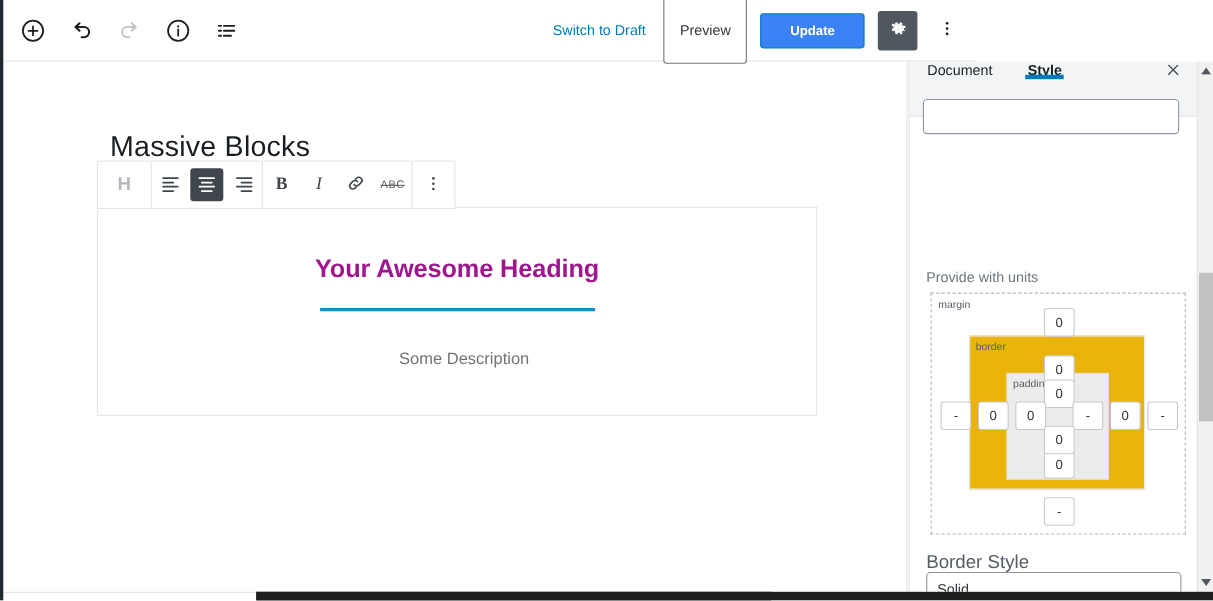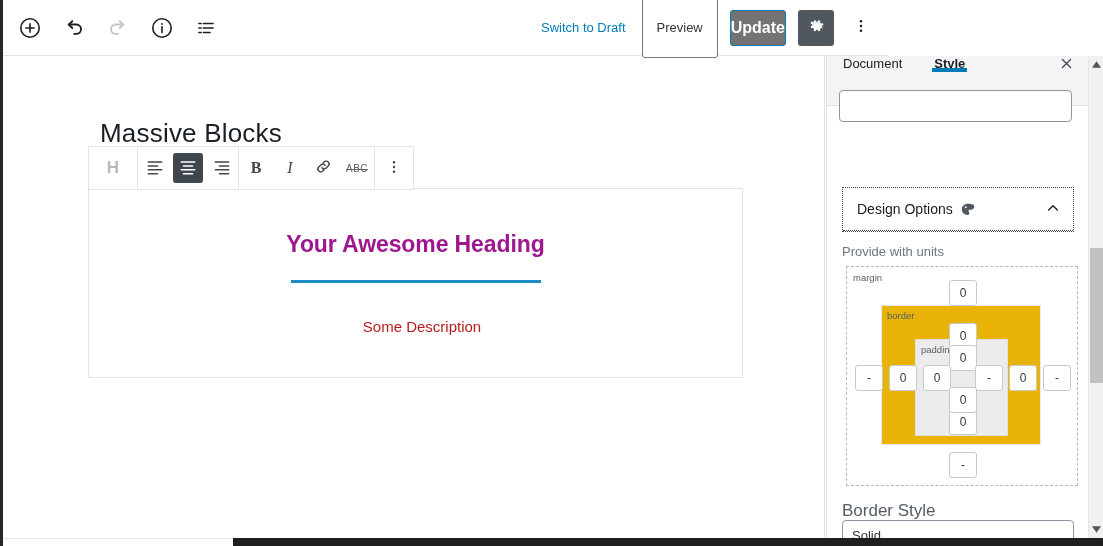--- a/index.html
+++ b/index.html
@@ -38,23 +38,23 @@
   .link-btn {
     background: none; border: none; color: #007cba; font-size: 13px;
     cursor: pointer; padding: 6px 4px; font-family: inherit;
   }
   .btn-preview {
     background: #fff; border: 1px solid #757575; color: #32373c;
     font-size: 13px; border-radius: 3px; padding: 22px 14px;
     cursor: pointer; font-family: inherit;
   }
   .btn-update {
-    background: #737373; border: 1px solid #007cba; color: #fff;
-    font-size: 16px; font-weight: bold; border-radius: 3px;
-    padding: 8px 0; cursor: pointer; font-family: inherit;
+    background: #3b82f6; border: 1px solid #007cba; color: #fff;
+    font-size: 12px; font-weight: bold; border-radius: 3px;
+    padding: 8px 26px; cursor: pointer; font-family: inherit;
   }
   .btn-gear {
     width: 36px; height: 36px; border-radius: 3px; background: #50575e;
     border: none; color: #fff; display: flex; align-items: center;
     justify-content: center; cursor: pointer;
   }
   .btn-dots {
     width: 30px; height: 36px; background: none; border: none;
     display: flex; align-items: center; justify-content: center;
     cursor: pointer; color: #1e1e1e;
@@ -105,21 +105,21 @@
     align-items: center; justify-content: center;
   }
   .blk-heading {
     font-size: 23px; font-weight: bold; color: #a0168f;
     text-align: center; letter-spacing: -.1px;
   }
   .blk-rule {
     width: 250px; height: 3px; background: #1b8cc4; margin-top: 22px;
   }
   .blk-desc {
-    font-size: 15px; color: #b91c1c; margin-top: 35px; text-align: right; margin-left: 13px;
+    font-size: 15px; color: #737373; margin-top: 35px; text-align: right; margin-left: 13px;
   }
 
   
   .sidebar {
     position: absolute; left: 826px; top: 56px;
     width: 262px; height: 482px; background: #fff;
     border-left: 1px solid #e2e4e7; overflow: hidden;
   }
   .sb-tabs {
     height: 50px; background: #f3f4f5; border-bottom: 1px solid #e2e4e7;
@@ -415,38 +415,20 @@
       </span>
     </button>
   </div>
 
   <div class="sb-body">
 
     <div class="cutoff-field">
       <span></span>
     </div>
 
-    <div class="panel">
-      <div class="panel-head">
-        <span class="panel-title">Design Options</span>
-        <span class="panel-icon">
-          <svg width="15" height="15" viewBox="0 0 24 24" fill="currentColor">
-            <path d="M12 2.6C6.9 2.6 2.8 6.6 2.8 11.6c0 5 4.1 9 9.2 9 1.6 0 2.9-1.2 2.9-2.7 0-.7-.3-1.3-.7-1.8-.4-.4-.6-.9-.6-1.5 0-1.2 1-2.2 2.3-2.2h1.6c3 0 5.4-2.3 5.4-5.2 0-2.6-2-4.6-11-4.6z"></path>
-            <circle cx="9.2" cy="8.4" r="1.55" fill="#fff"></circle>
-          </svg>
-        </span>
-        <button class="panel-chevron">
-          <span>
-            <svg width="16" height="16" viewBox="0 0 24 24" fill="none" stroke="currentColor" stroke-width="2.1" stroke-linecap="round" stroke-linejoin="round">
-              <path d="M5.5 15L12 8.7 18.5 15"></path>
-            </svg>
-          </span>
-        </button>
-      </div>
-    </div>
 
     <div class="units-label">Provide with units</div>
 
     <div class="boxmodel">
       <div class="bm-label bm-margin-lbl">margin</div>
 
       <div class="bm-border-box">
         <div class="bm-label bm-border-lbl">border</div>
         <div class="bm-padding-box">
           <div class="bm-label bm-padding-lbl">padding</div>

